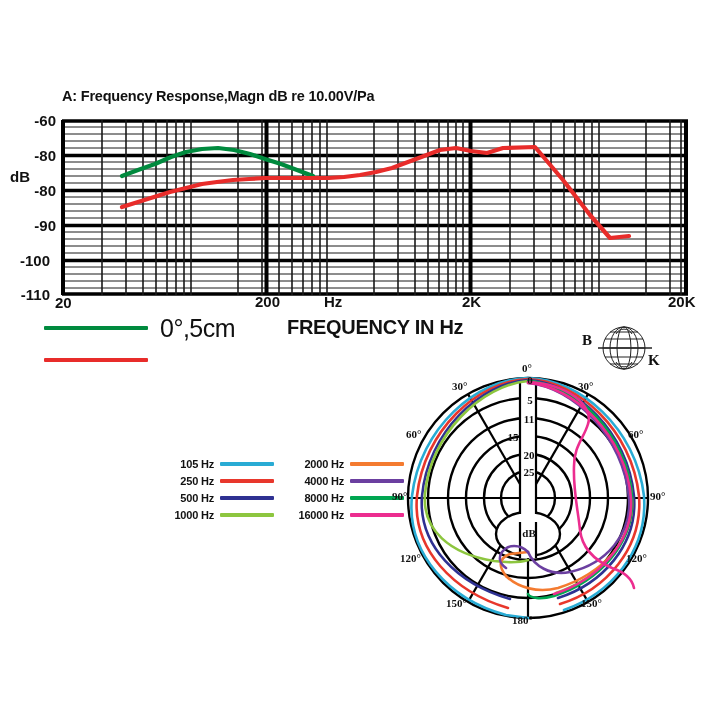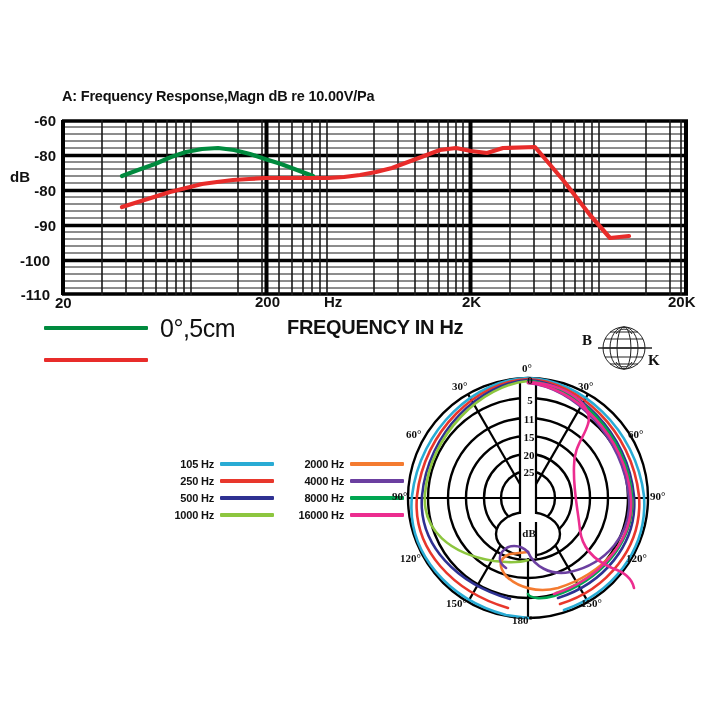--- a/index.html
+++ b/index.html
@@ -411,21 +411,21 @@
 
         <path stroke="#EC2D8F" d="M130 20 C 170 22, 196 44, 190 62 C 186 76, 176 84, 176 104 C 175 128, 180 148, 182 168 C 184 186, 196 198, 214 206 C 226 210, 234 216, 236 226"></path>
         <path stroke="#EC2D8F" d="M130 21 C 176 24, 228 74, 233 136 C 236 180, 200 218, 156 232"></path>
       </g>
     </svg>
 
     
     <div class="polar-rad" style="left:124px; top:12px; width:16px;">0</div>
     <div class="polar-rad" style="left:124px; top:32px; width:16px;">5</div>
     <div class="polar-rad" style="left:121px; top:51px; width:20px;">11</div>
-    <div class="polar-rad" style="left:121px; top:69px; width:20px;">15</div>
+    <div class="polar-rad" style="left:105px; top:69px; width:20px;">15</div>
     <div class="polar-rad" style="left:121px; top:87px; width:20px;">20</div>
     <div class="polar-rad" style="left:121px; top:104px; width:20px;">25</div>
     <div class="polar-rad" style="left:120px; top:165px; width:22px;">dB</div>
 
     
     <div class="polar-ang" style="left:124px; top:0px;">0°</div>
     <div class="polar-ang" style="left:54px; top:18px;">30°</div>
     <div class="polar-ang" style="left:8px; top:66px;">60°</div>
     <div class="polar-ang" style="left:-6px; top:128px;">90°</div>
     <div class="polar-ang" style="left:2px; top:190px;">120°</div>

